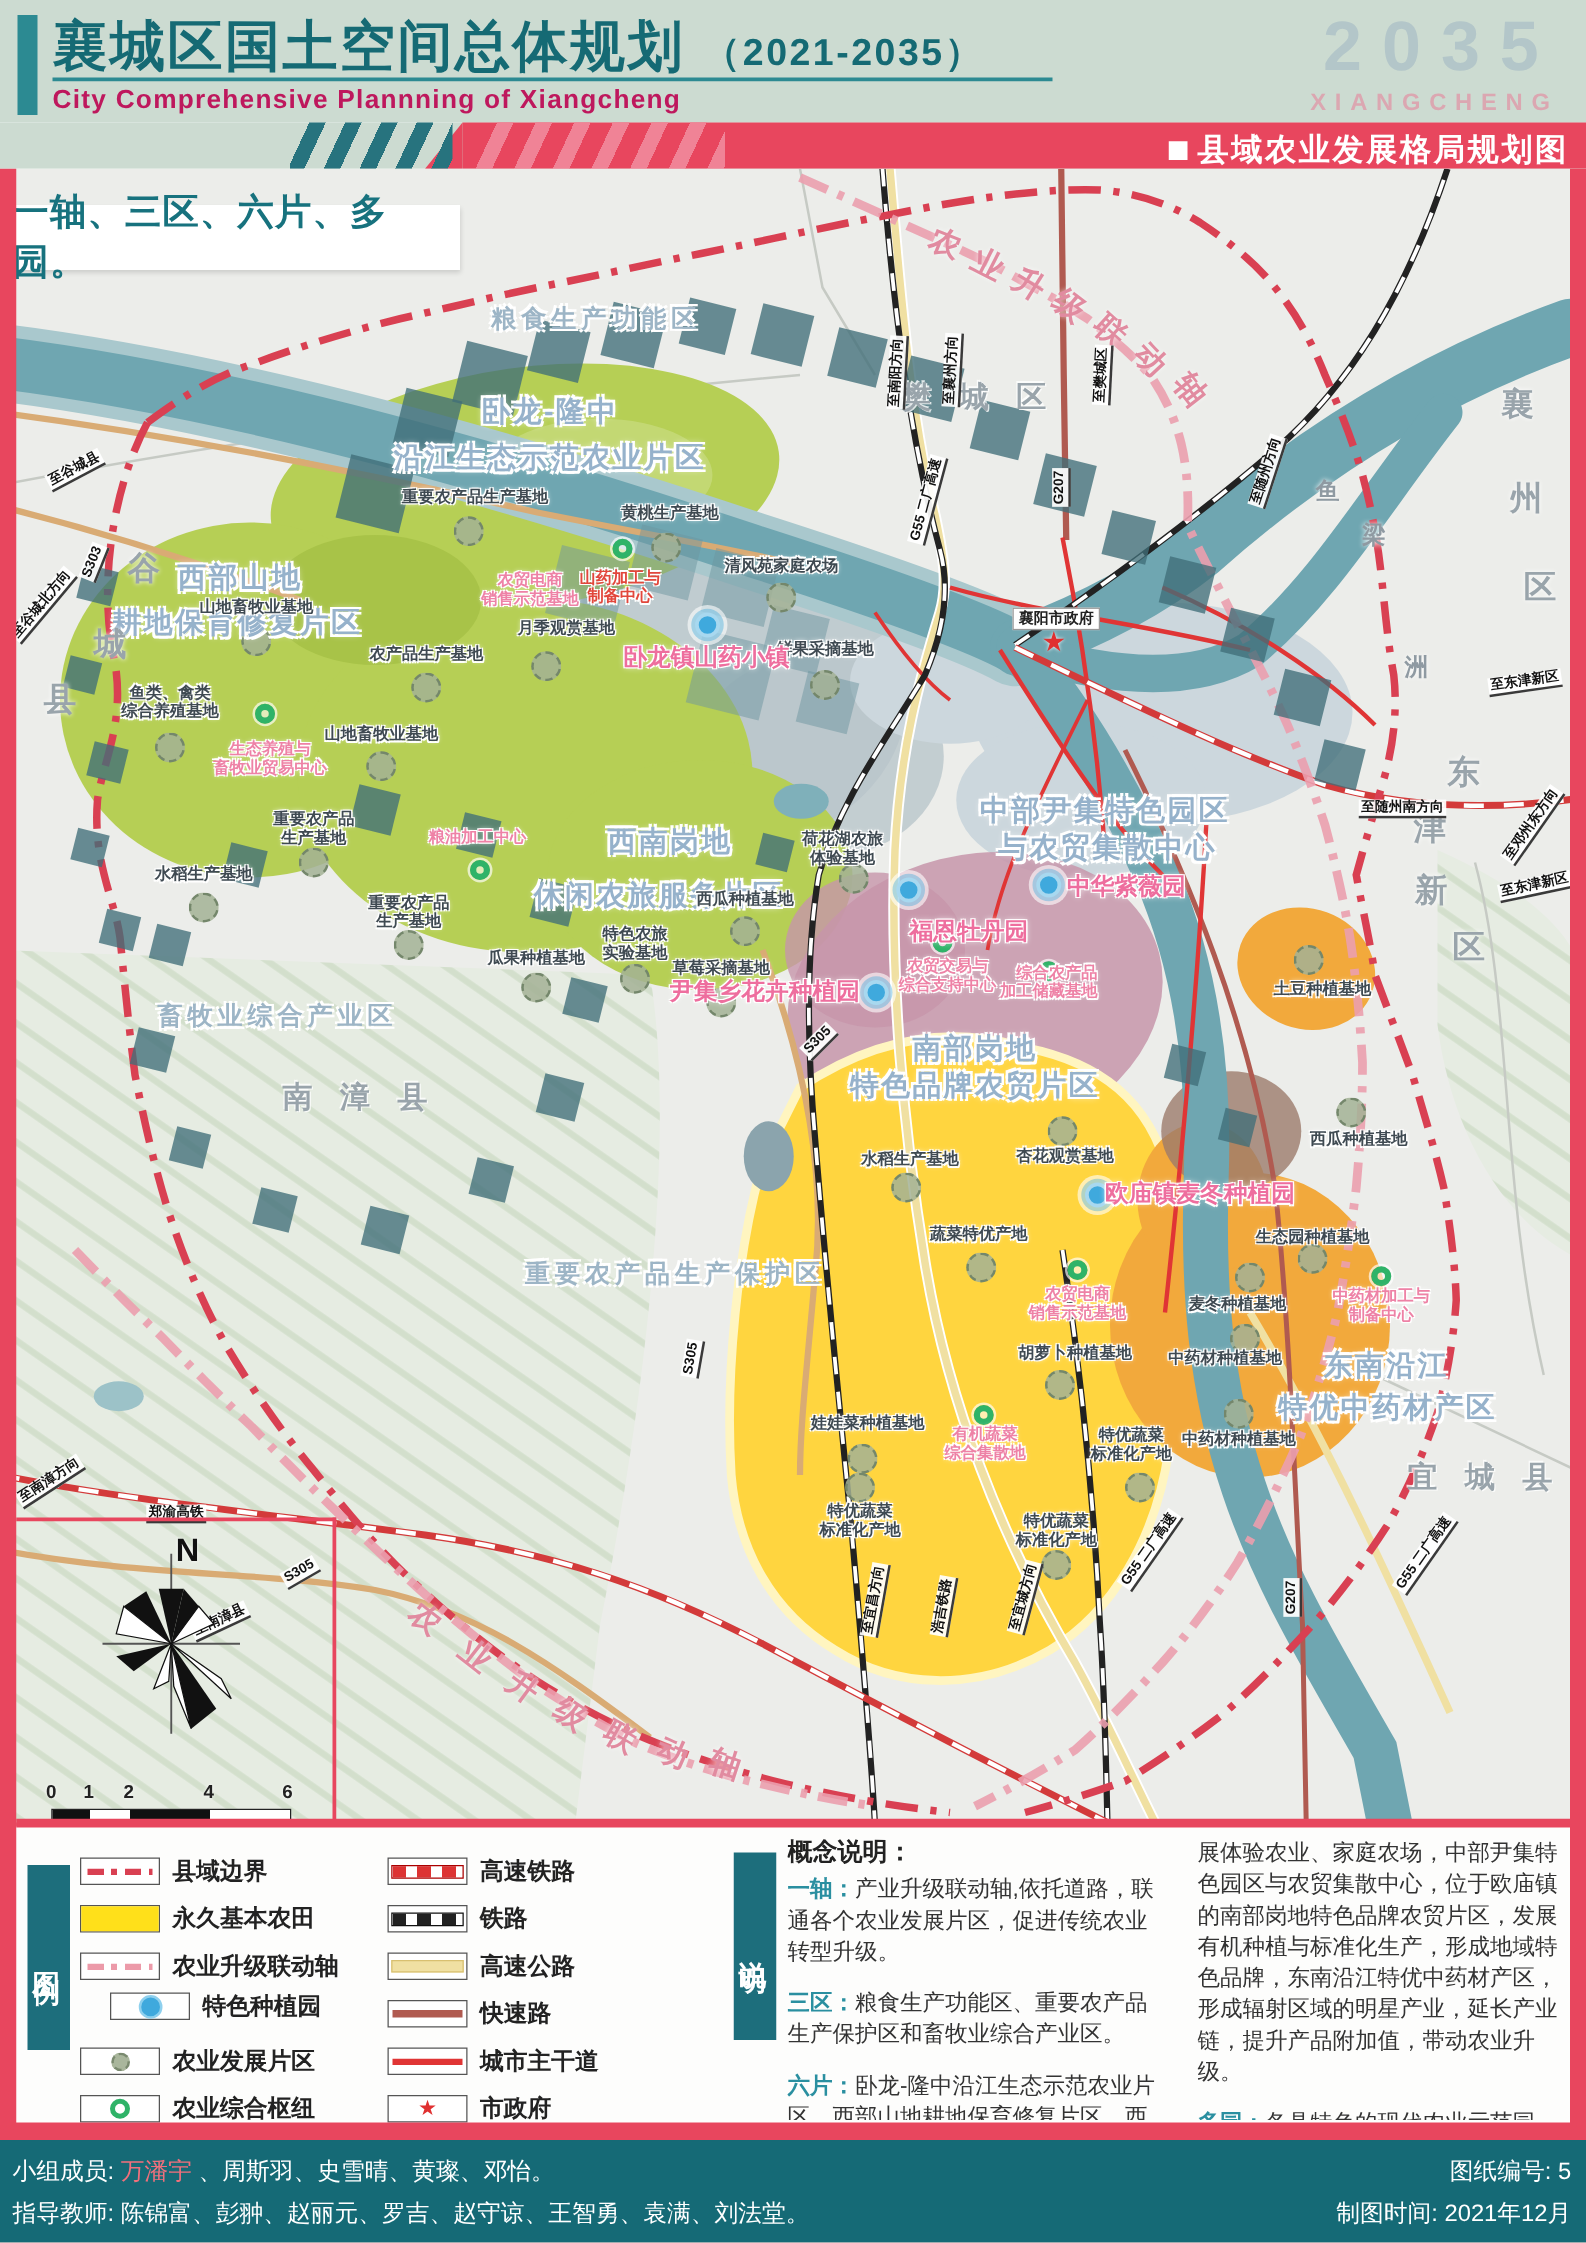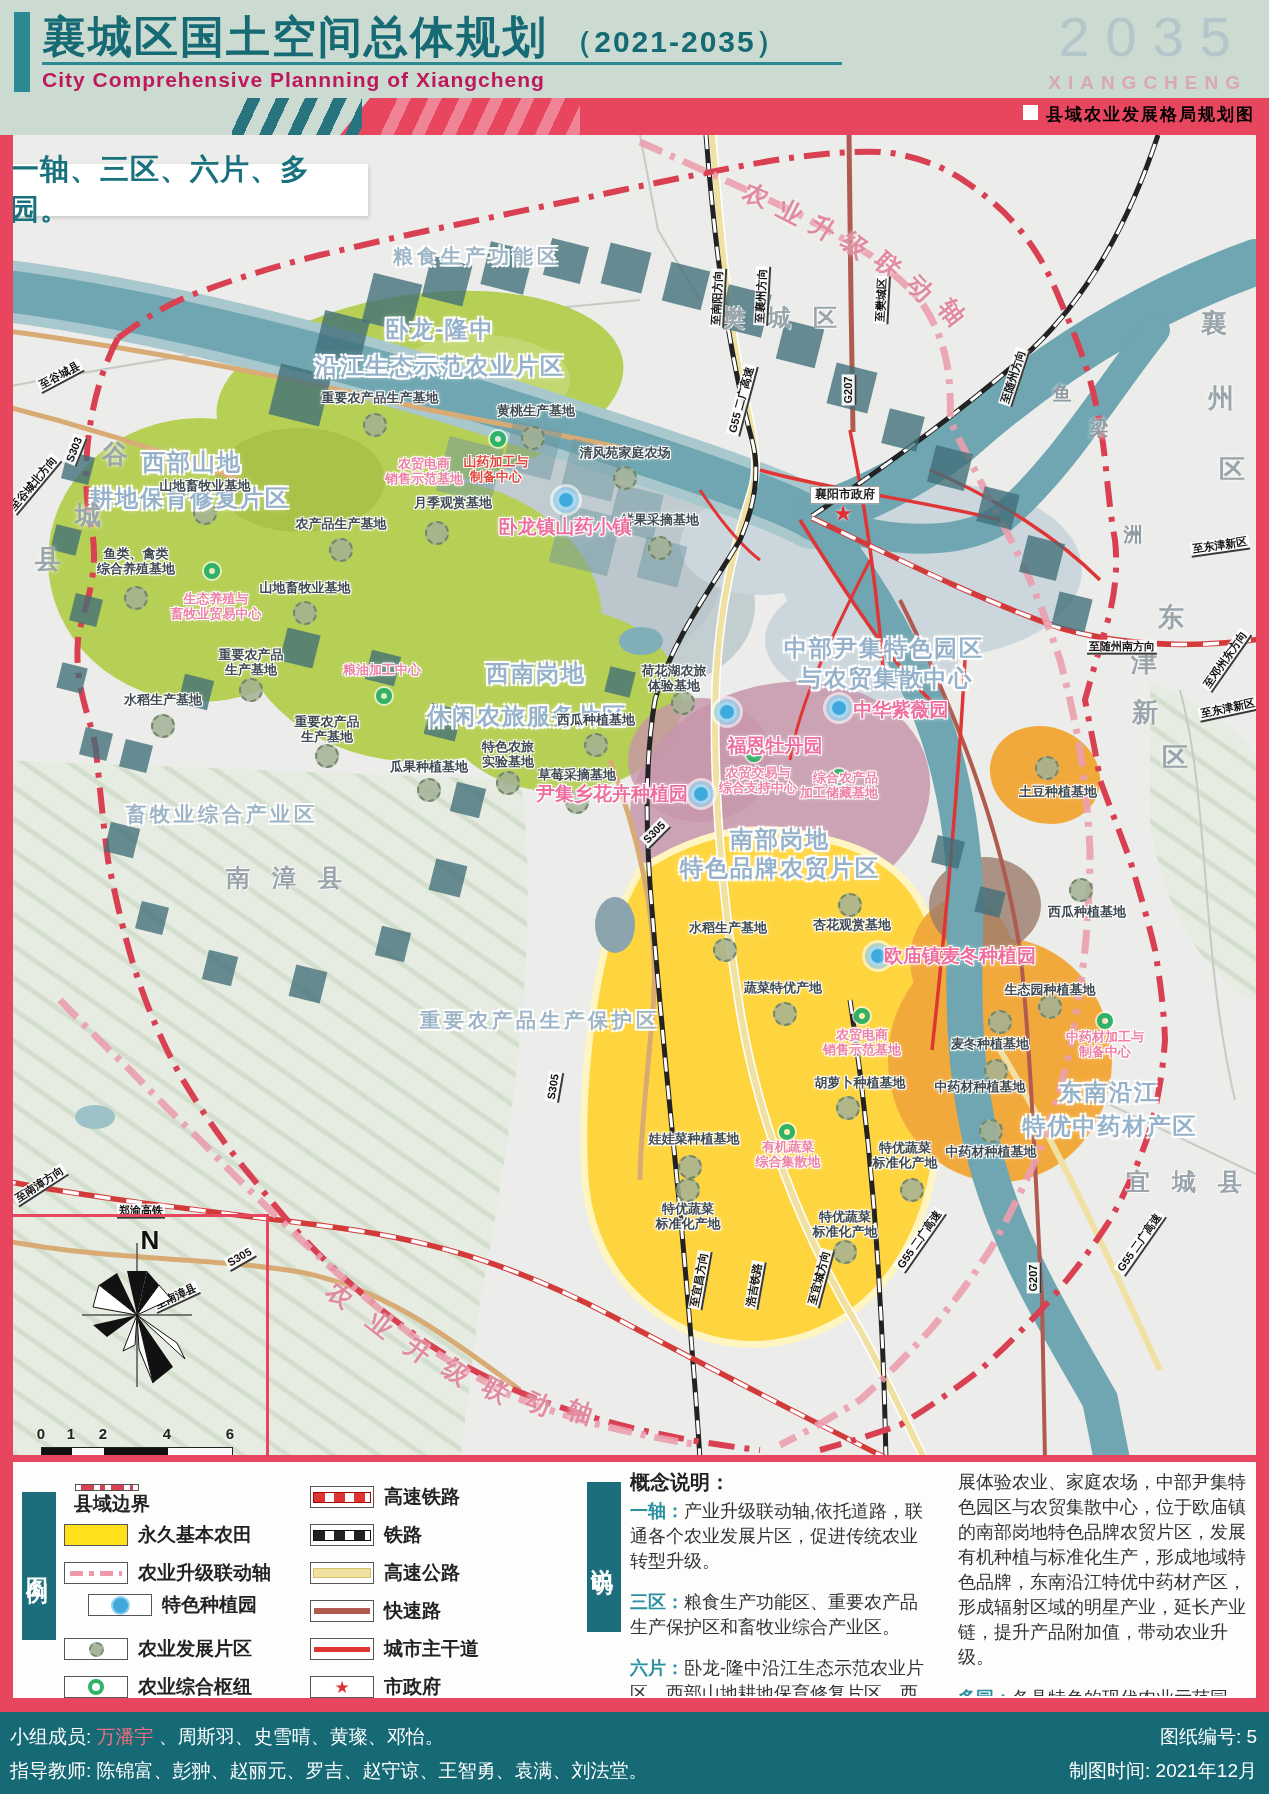--- a/index.html
+++ b/index.html
@@ -5,30 +5,30 @@
   html,body{margin:0;padding:0;background:#888;}
   .page{position:relative;width:1269px;height:1794px;background:#fff;overflow:hidden;
         font-family:"Liberation Sans","DejaVu Sans",sans-serif;}
   
   .hdr{position:absolute;left:0;top:0;width:1269px;height:98px;background:#ccdbd1;}
   .hdr-bar{position:absolute;left:14px;top:12px;width:16px;height:80px;background:#2c8a92;}
   .hdr-title{position:absolute;left:42px;top:8px;font-size:44px;font-weight:bold;color:#156a74;letter-spacing:2px;white-space:nowrap;}
   .hdr-paren{font-size:30px;font-weight:bold;}
   .hdr-line{position:absolute;left:42px;top:62px;width:800px;height:3px;background:#2c8a92;}
   .hdr-en{position:absolute;left:42px;top:68px;font-size:21px;font-weight:bold;color:#be185d;letter-spacing:1px;}
-  .hdr-year{position:absolute;right:22px;top:4px;font-size:56px;font-weight:normal;color:#b3c6c9;letter-spacing:16px;}
+  .hdr-year{position:absolute;right:22px;top:4px;font-size:56px;font-weight:bold;color:#b3c6c9;letter-spacing:16px;}
   .hdr-city{position:absolute;right:22px;top:72px;font-size:19px;font-weight:bold;color:#dba7b1;letter-spacing:7px;}
   .banner{position:absolute;left:0;top:98px;width:1269px;height:37px;background:#ccdbd1;}
   .banner-red{position:absolute;left:370px;top:0;width:899px;height:37px;background:#e8465e;}
   .banner-red:before{content:"";position:absolute;left:-30px;top:0;border-left:30px solid transparent;border-bottom:37px solid #e8465e;}
   .stripes-teal{position:absolute;left:232px;top:0;width:130px;height:37px;
      background:repeating-linear-gradient(115deg,transparent 0 14px,#27737e 14px 26px);}
   .stripes-pink{position:absolute;left:10px;top:0;width:200px;height:37px;
      background:repeating-linear-gradient(115deg,transparent 0 16px,#f08396 16px 28px);}
-  .banner-title{position:absolute;right:14px;top:5px;font-size:17px;font-weight:bold;color:#000000;letter-spacing:2px;}
+  .banner-title{position:absolute;right:14px;top:5px;font-size:25px;font-weight:bold;color:#ffffff;letter-spacing:2px;}
   .banner-sq{display:inline-block;width:15px;height:15px;background:#fff;margin-right:8px;}
   
   .map{position:absolute;left:0;top:135px;width:1269px;height:1325px;background:#ecedea;overflow:hidden;}
   .map svg{position:absolute;left:0;top:0;}
   .frame-l,.frame-r{position:absolute;top:135px;width:13px;height:1575px;background:#e8465e;z-index:40;}
   .frame-l{left:0;} .frame-r{right:0;}
   .frame-b{position:absolute;left:0;top:1698px;width:1269px;height:14px;background:#e8465e;z-index:40;}
   .divider{position:absolute;left:13px;top:1455px;width:1243px;height:7px;background:#e8465e;z-index:40;}
   .lb{position:absolute;transform:translate(-50%,-50%);white-space:pre-line;text-align:center;line-height:1.15;}
   .lb-big{font-size:23px;font-weight:bold;color:#96b2cb;letter-spacing:2px;
@@ -469,21 +469,21 @@
   </div>
 
   <div class="frame-l"></div>
   <div class="frame-r"></div>
   <div class="divider"></div>
   <div class="frame-b"></div>
 
   <div class="panel"></div>
   <div class="tab" style="left:22px;top:1492px;height:148px;">图例</div>
 
-  <div class="lg-row" style="left:64px;top:1484px;flex-direction:column;">
+  <div class="lg-row" style="left:64px;top:1484px;">
     <span class="swatch">
         <span class="sw-dd-red"></span>
       </span>
     <span class="lg-lab">县域边界</span>
     </div>
   <div class="lg-row" style="left:64px;top:1522px;">
     <span class="swatch">
         <span class="sw-yellow"></span>
       </span>
     <span class="lg-lab">永久基本农田</span>

